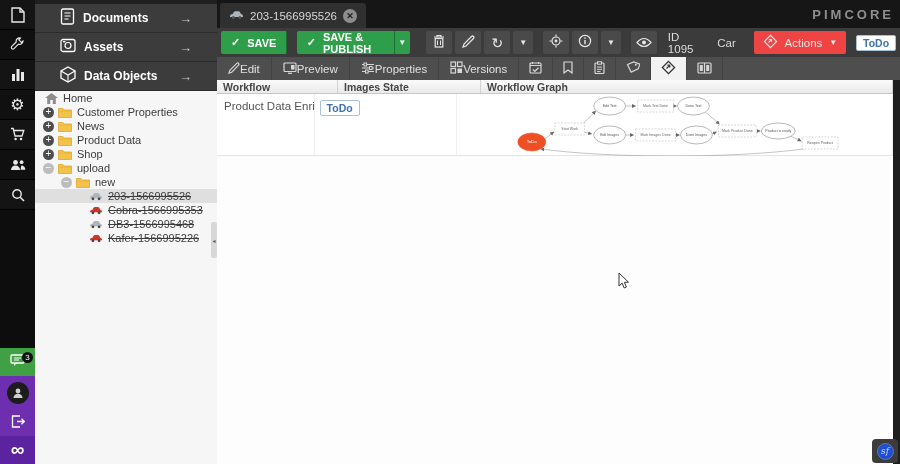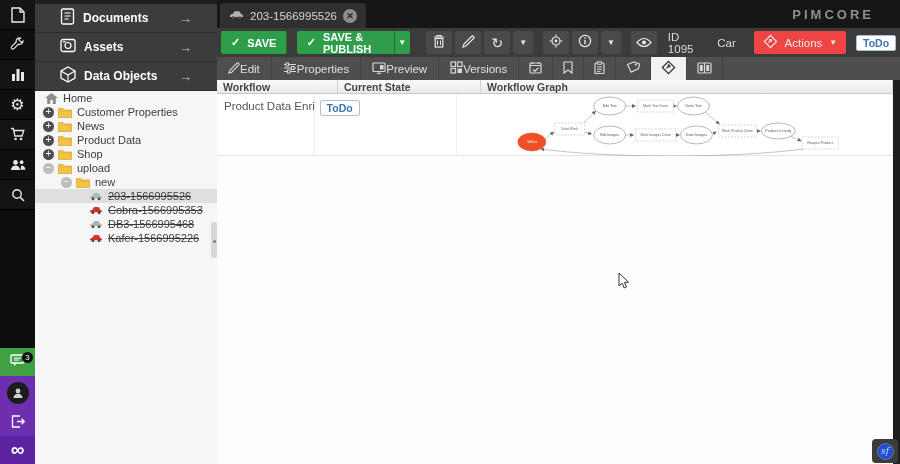--- a/index.html
+++ b/index.html
@@ -45,21 +45,21 @@
   .splitter:after { content:"◂"; font-size:6px; color:#555; }
 
   
   .main { position:absolute; left:217px; top:0; width:683px; height:464px; }
   .tabbar { height:28px; background:#161616; display:flex; align-items:flex-end; }
   .tab { height:25px; background:#303030; color:#d6d6d6; font-size:11.5px; display:flex; align-items:center;
          gap:6px; padding:0 9px; margin-left:3px; border-radius:3px 3px 0 0; cursor:pointer; }
   .tab-close { width:14px; height:14px; border-radius:50%; background:#8d8d8d; color:#222; font-size:9px;
                line-height:14px; text-align:center; font-weight:bold; cursor:pointer; }
   .brand { margin-left:auto; align-self:center; color:#8f8f8f; font-size:13px; font-weight:bold;
-           letter-spacing:3px; padding-right:26px; }
+           letter-spacing:3px; padding-right:6px; }
 
   .toolbar1 { height:29px; background:#3b3b3b; display:flex; align-items:center; padding:0 4px; gap:3px; }
   .gbtn { display:flex; border-radius:2px; overflow:hidden; height:23px; cursor:pointer; }
   .gbtn .gmain { background:#2f9e4a; color:#fff; font-weight:bold; font-size:11px; padding:0 10px;
                  display:flex; align-items:center; gap:7px; }
   .gbtn .gcaret { background:#2f9e4a; border-left:1px solid rgba(0,0,0,.3); width:22px; display:flex;
                   align-items:center; justify-content:center; color:#fff; font-size:8px; }
   .tbtn { min-width:26px; height:23px; background:#4a4a4a; border-radius:2px; display:flex;
           align-items:center; justify-content:center; color:#e8e8e8; cursor:pointer; }
   .tbtn.narrow { min-width:20px; font-size:8px; }
@@ -415,34 +415,34 @@
 
     <div class="toolbar2">
       <div class="etab">
         <span><svg width="12" height="12" viewBox="0 0 13 13">
               <path d="M1 12 L2 9 L9.5 1.5 a1.4 1.4 0 0 1 2 2 L4 11 Z" fill="none" stroke="#d8d8d8" stroke-width="1.2"></path>
             </svg></span>
         <span>Edit</span>
       </div>
       <div class="etab">
         <span><svg width="14" height="12" viewBox="0 0 14 12">
+              <rect x="1" y="1" width="12" height="8.5" rx="1" fill="none" stroke="#d8d8d8" stroke-width="1.2"></rect>
+              <rect x="8" y="3" width="3.5" height="4.5" fill="#d8d8d8"></rect>
+              <path d="M5 11.3 h4" stroke="#d8d8d8" stroke-width="1.2"></path>
+            </svg></span>
+        <span>Preview</span>
+      </div>
+      <div class="etab">
+        <span><svg width="14" height="12" viewBox="0 0 14 12">
               <path d="M1 2.5 h12 M1 6 h12 M1 9.5 h12" stroke="#d8d8d8" stroke-width="1.1"></path>
               <rect x="3" y="1" width="2.6" height="3" fill="#4e4e4e" stroke="#d8d8d8" stroke-width="1"></rect>
               <rect x="8.5" y="4.5" width="2.6" height="3" fill="#4e4e4e" stroke="#d8d8d8" stroke-width="1"></rect>
               <rect x="4.5" y="8" width="2.6" height="3" fill="#4e4e4e" stroke="#d8d8d8" stroke-width="1"></rect>
             </svg></span>
         <span>Properties</span>
-      </div>
-      <div class="etab">
-        <span><svg width="14" height="12" viewBox="0 0 14 12">
-              <rect x="1" y="1" width="12" height="8.5" rx="1" fill="none" stroke="#d8d8d8" stroke-width="1.2"></rect>
-              <rect x="8" y="3" width="3.5" height="4.5" fill="#d8d8d8"></rect>
-              <path d="M5 11.3 h4" stroke="#d8d8d8" stroke-width="1.2"></path>
-            </svg></span>
-        <span>Preview</span>
       </div>
       <div class="etab">
         <span><svg width="13" height="13" viewBox="0 0 13 13">
               <rect x="1" y="1" width="4.5" height="4.5" fill="none" stroke="#d8d8d8" stroke-width="1.2"></rect>
               <rect x="7.5" y="1" width="4.5" height="4.5" fill="none" stroke="#d8d8d8" stroke-width="1.2"></rect>
               <rect x="1" y="7.5" width="4.5" height="4.5" fill="none" stroke="#d8d8d8" stroke-width="1.2"></rect>
               <rect x="7.5" y="7.5" width="4.5" height="4.5" fill="#d8d8d8"></rect>
             </svg></span>
         <span>Versions</span>
       </div>
@@ -483,21 +483,21 @@
               <path d="M7.5 1 v10" stroke="#d8d8d8" stroke-width="1.2"></path>
               <rect x="2.8" y="3" width="3" height="6" fill="#d8d8d8"></rect>
               <rect x="9.2" y="3" width="3" height="6" fill="#d8d8d8"></rect>
             </svg></span>
       </div>
     </div>
 
     <div class="panel">
       <div class="gridhead">
         <div class="gh gh1">Workflow</div>
-        <div class="gh gh2">Current State</div>
+        <div class="gh gh2">Images State</div>
         <div class="gh gh3">Workflow Graph</div>
       </div>
       <div class="gridrow">
         <div class="gc gc1">Product Data Enrichm...</div>
         <div class="gc gc2">
           <span class="state-badge">ToDo</span>
         </div>
         <div class="gc gc3">
           <svg id="wfsvg" width="435" height="62" viewBox="0 0 436 62">
               <defs>

